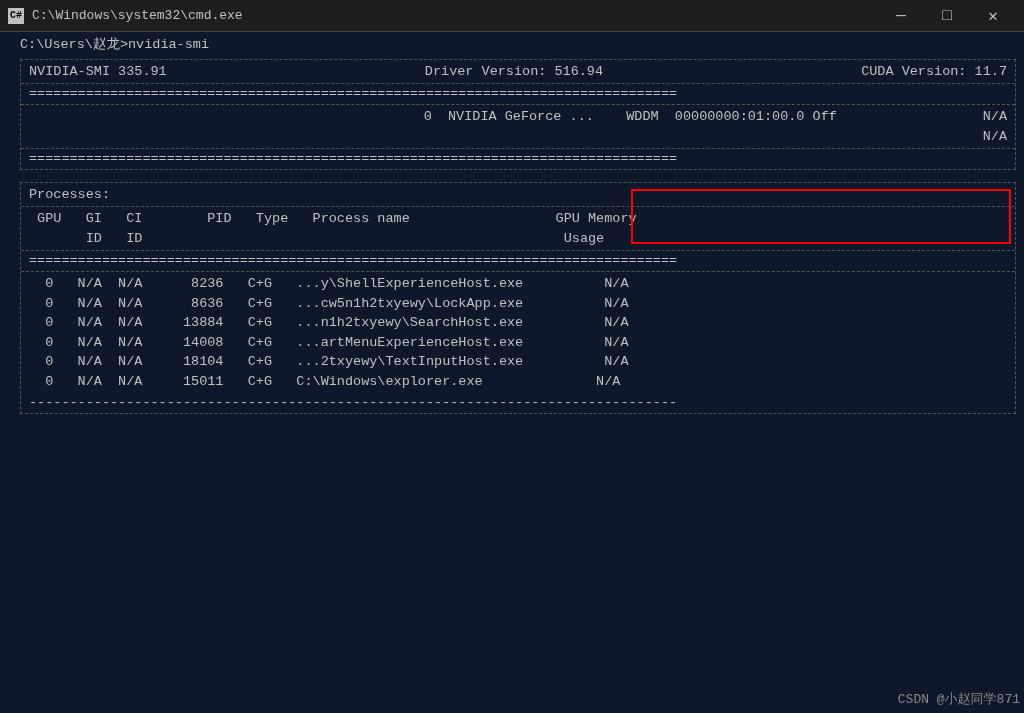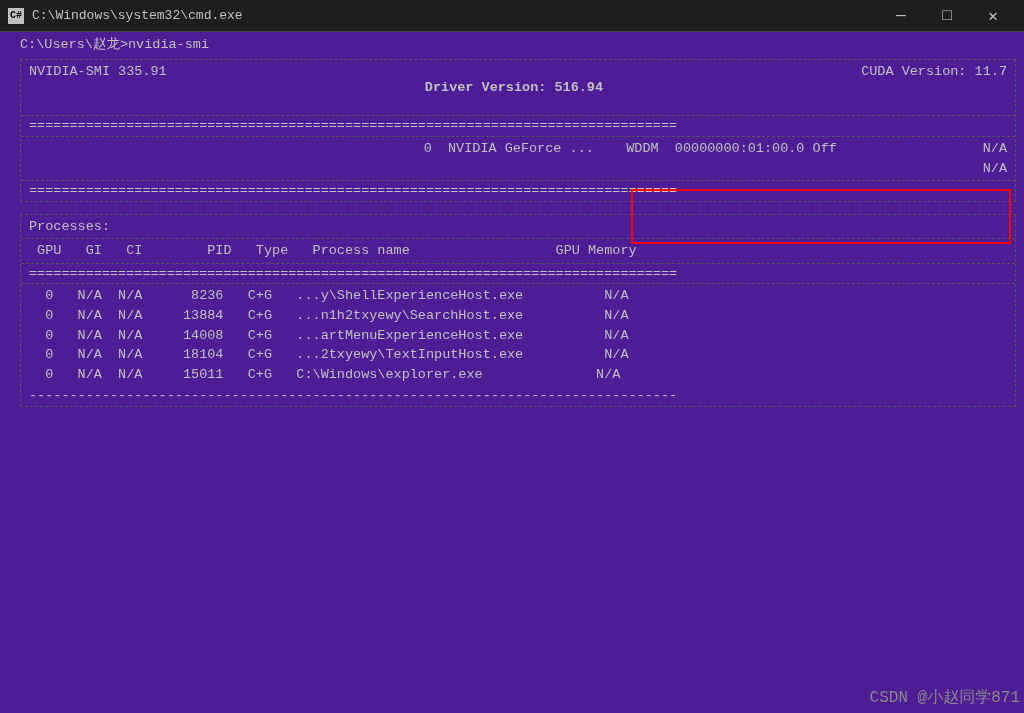--- a/index.html
+++ b/index.html
@@ -56,21 +56,21 @@
       color: #c0c0c0;
       font-size: 16px;
       cursor: pointer;
       background: transparent;
     }
 
     
     .content {
       width: 100%;
       height: calc(100% - 32px);
-      background: #4c1d95;
+      background: #0f172a;
       color: #c0c0c0;
       font-size: 13.5px;
       line-height: 1.4;
       padding: 4px 8px;
       overflow: hidden;
       position: relative;
     }
 
     .cmd-line {
       color: #c0c0c0;
@@ -91,21 +91,21 @@
       font-size: 13.5px;
       line-height: 1.45;
     }
 
     
     .watermark {
       position: absolute;
       bottom: 4px;
       right: 4px;
       color: #888;
-      font-size: 16px;
+      font-size: 13px;
     }
 
     
     .left-deco {
       position: absolute;
       left: 0;
       top: 32px;
       width: 14px;
       height: calc(100% - 32px);
       background: #1a1a1a;
@@ -142,21 +142,21 @@
 </div>
 
 <div class="content" style="padding-left: 20px;">
 
   <div class="cmd-line">C:\Users\赵龙&gt;nvidia-smi</div>
 
   <div style="border: 1px dashed #555; margin: 4px 0 0 0; padding: 0;">
 
     <div style="border-bottom: 1px dashed #555; padding: 2px 8px; display: flex; justify-content: space-between; position: relative;">
       <span class="mono-table">NVIDIA-SMI 335.91</span>
-      <span class="mono-table" style="margin: 16px auto; font-weight: bold;">Driver Version: 516.94</span>
+      <span class="mono-table" style="margin: 0 auto;">Driver Version: 516.94</span>
       <span class="mono-table">CUDA Version: 11.7</span>
     </div>
 
 
     <div class="mono-table" style="padding: 0 8px; border-bottom: 1px dashed #555;">================================================================================</div>
 
     <div style="padding: 2px 8px; border-bottom: 1px dashed #555; text-align: right;">
       <div class="mono-table">  0  NVIDIA GeForce ...    WDDM  00000000:01:00.0 Off                  N/A</div>
       <div class="mono-table">                                                                         N/A</div>
     </div>
@@ -165,25 +165,27 @@
   </div>
 
   <div style="height: 12px;"></div>
 
   <div style="border: 1px dashed #555; padding: 0;">
     <div style="padding: 2px 8px; border-bottom: 1px dashed #555;">
       <div class="mono-table">Processes:</div>
     </div>
     <div style="padding: 2px 8px; border-bottom: 1px dashed #555;">
       <div class="mono-table"> GPU   GI   CI        PID   Type   Process name                  GPU Memory</div>
+      <div class="mono-table">       ID   ID                                                    Usage</div>
     </div>
     <div class="mono-table" style="padding: 0 8px; border-bottom: 1px dashed #555;">================================================================================</div>
 
     <div style="padding: 2px 8px;">
       <div class="mono-table">  0   N/A  N/A      8236   C+G   ...y\ShellExperienceHost.exe          N/A</div>
+      <div class="mono-table">  0   N/A  N/A      8636   C+G   ...cw5n1h2txyewy\LockApp.exe          N/A</div>
       <div class="mono-table">  0   N/A  N/A     13884   C+G   ...n1h2txyewy\SearchHost.exe          N/A</div>
       <div class="mono-table">  0   N/A  N/A     14008   C+G   ...artMenuExperienceHost.exe          N/A</div>
       <div class="mono-table">  0   N/A  N/A     18104   C+G   ...2txyewy\TextInputHost.exe          N/A</div>
       <div class="mono-table">  0   N/A  N/A     15011   C+G   C:\Windows\explorer.exe              N/A</div>
     </div>
 
     <div class="mono-table" style="padding: 0 8px;">--------------------------------------------------------------------------------</div>
   </div>
 
   <div class="red-rect" style="top: 157px; left: 631px; width: 380px; height: 55px;"></div>

